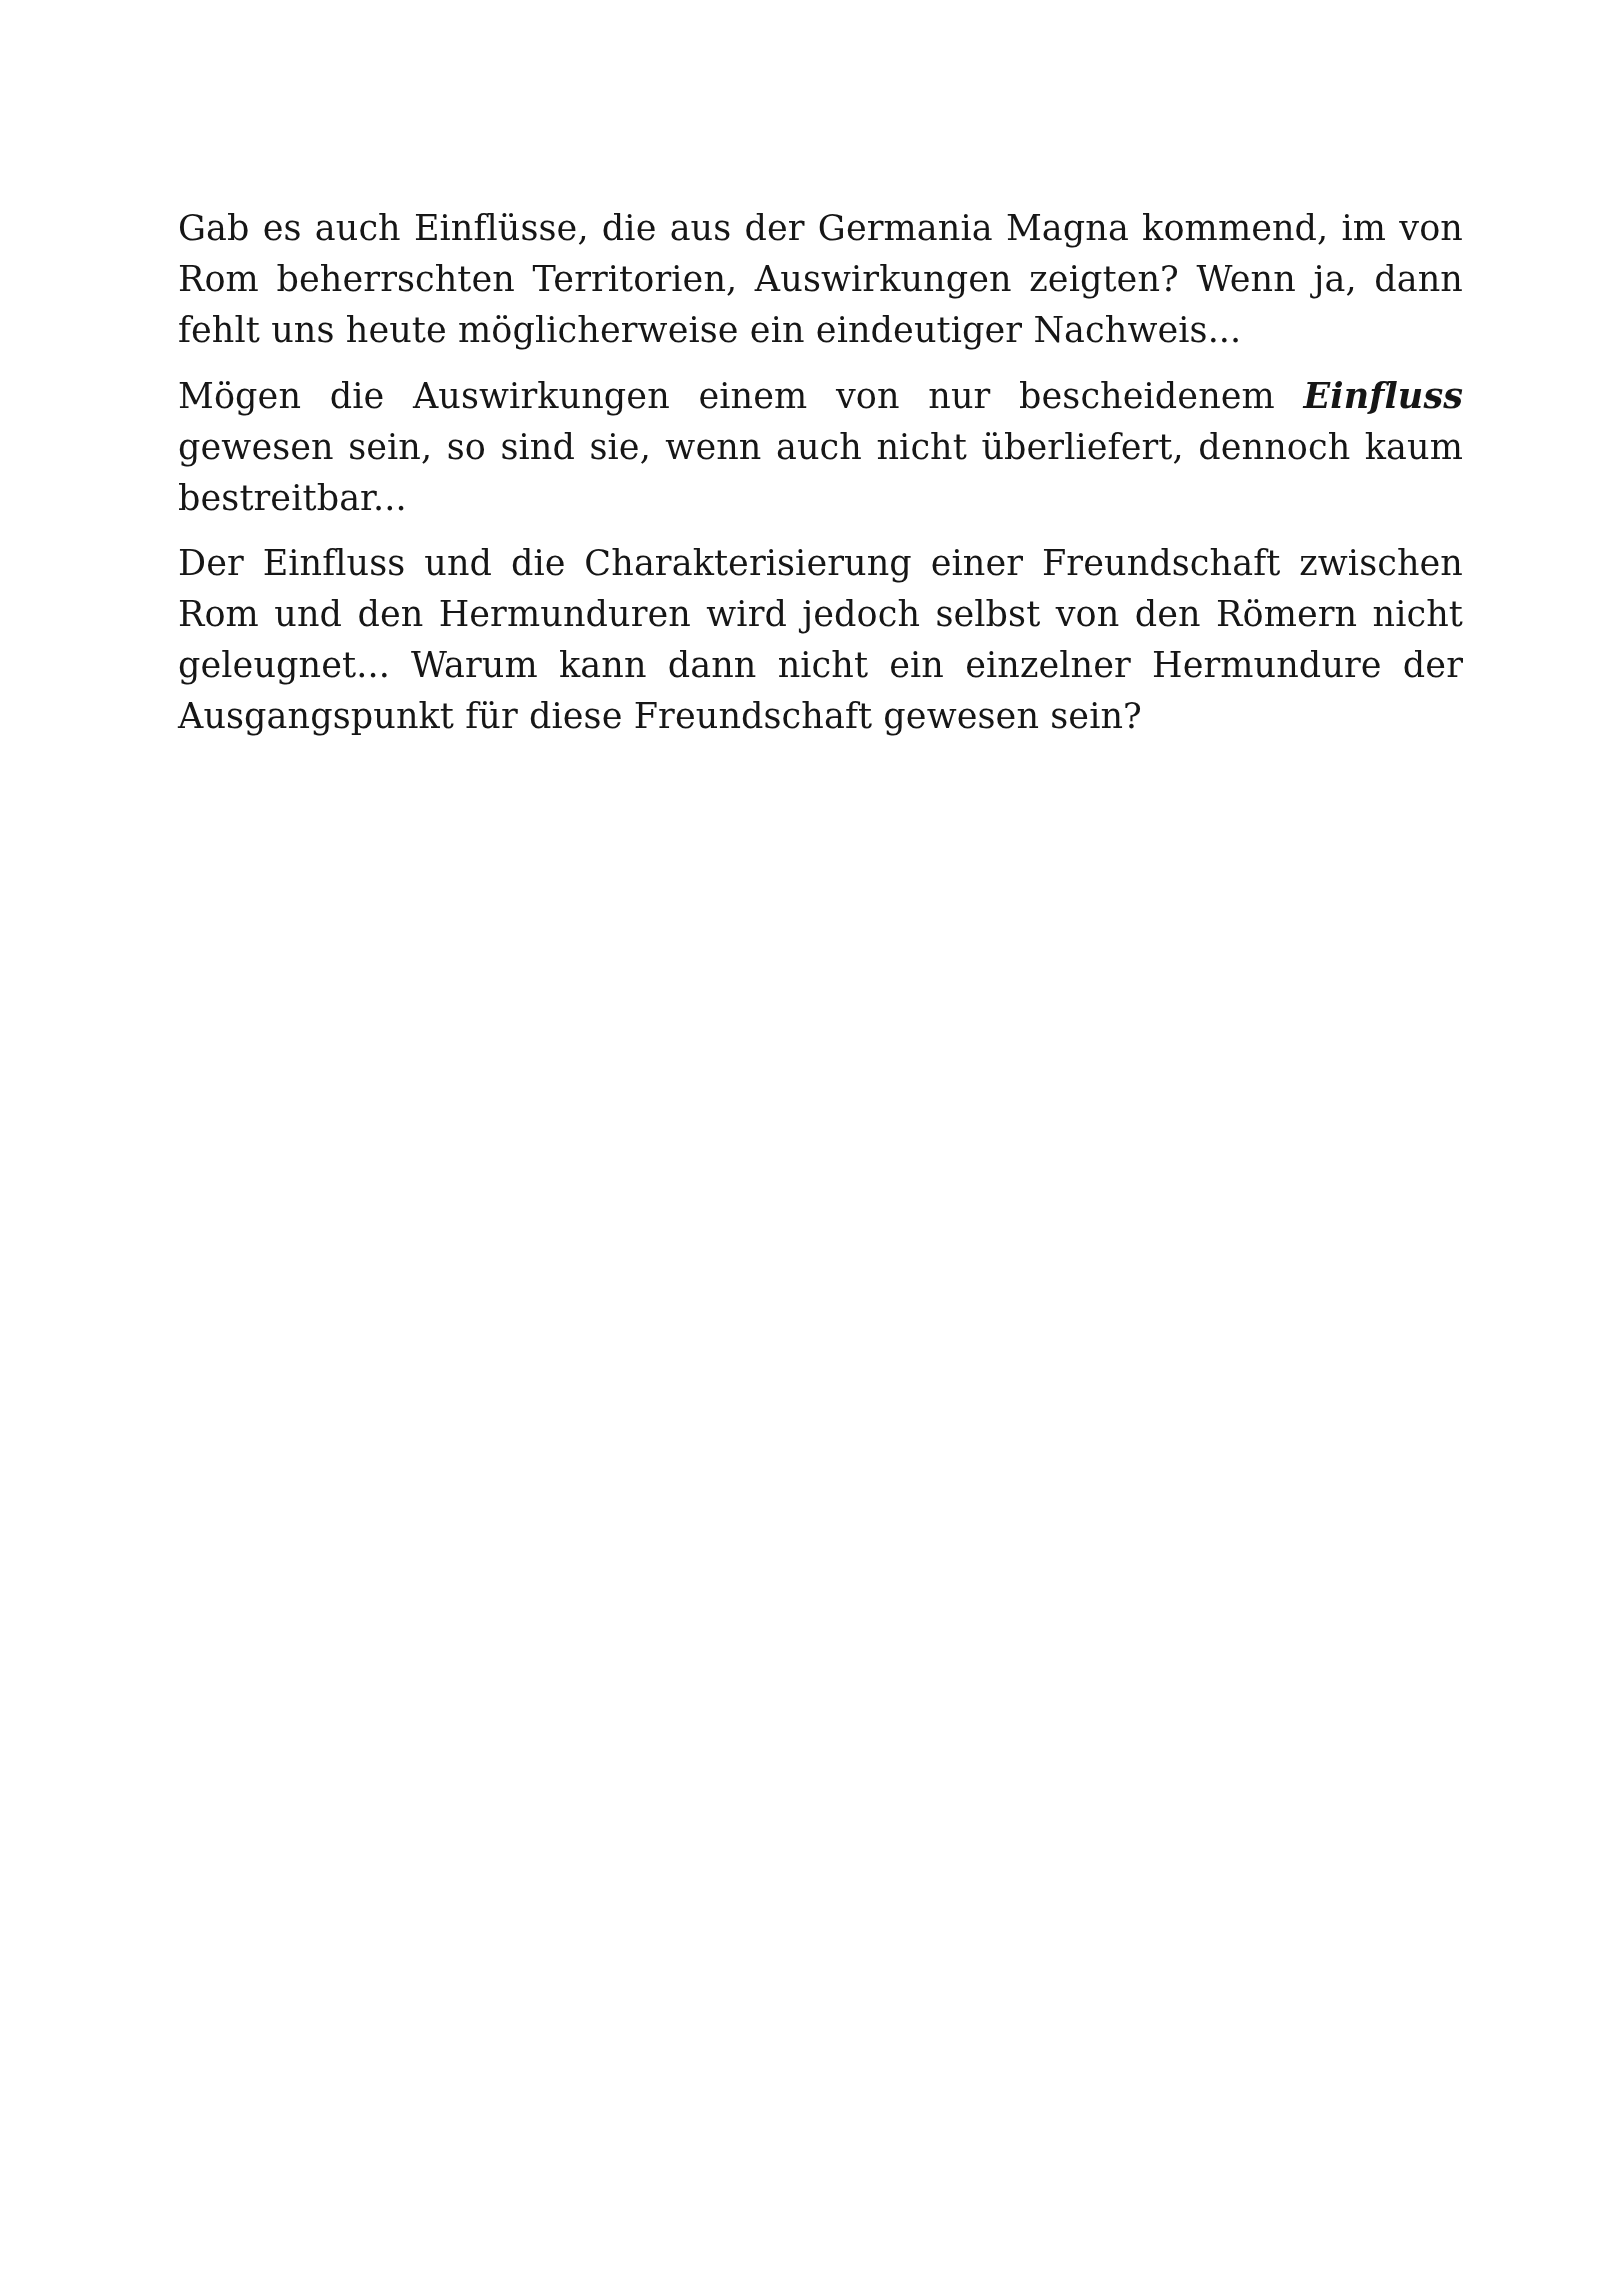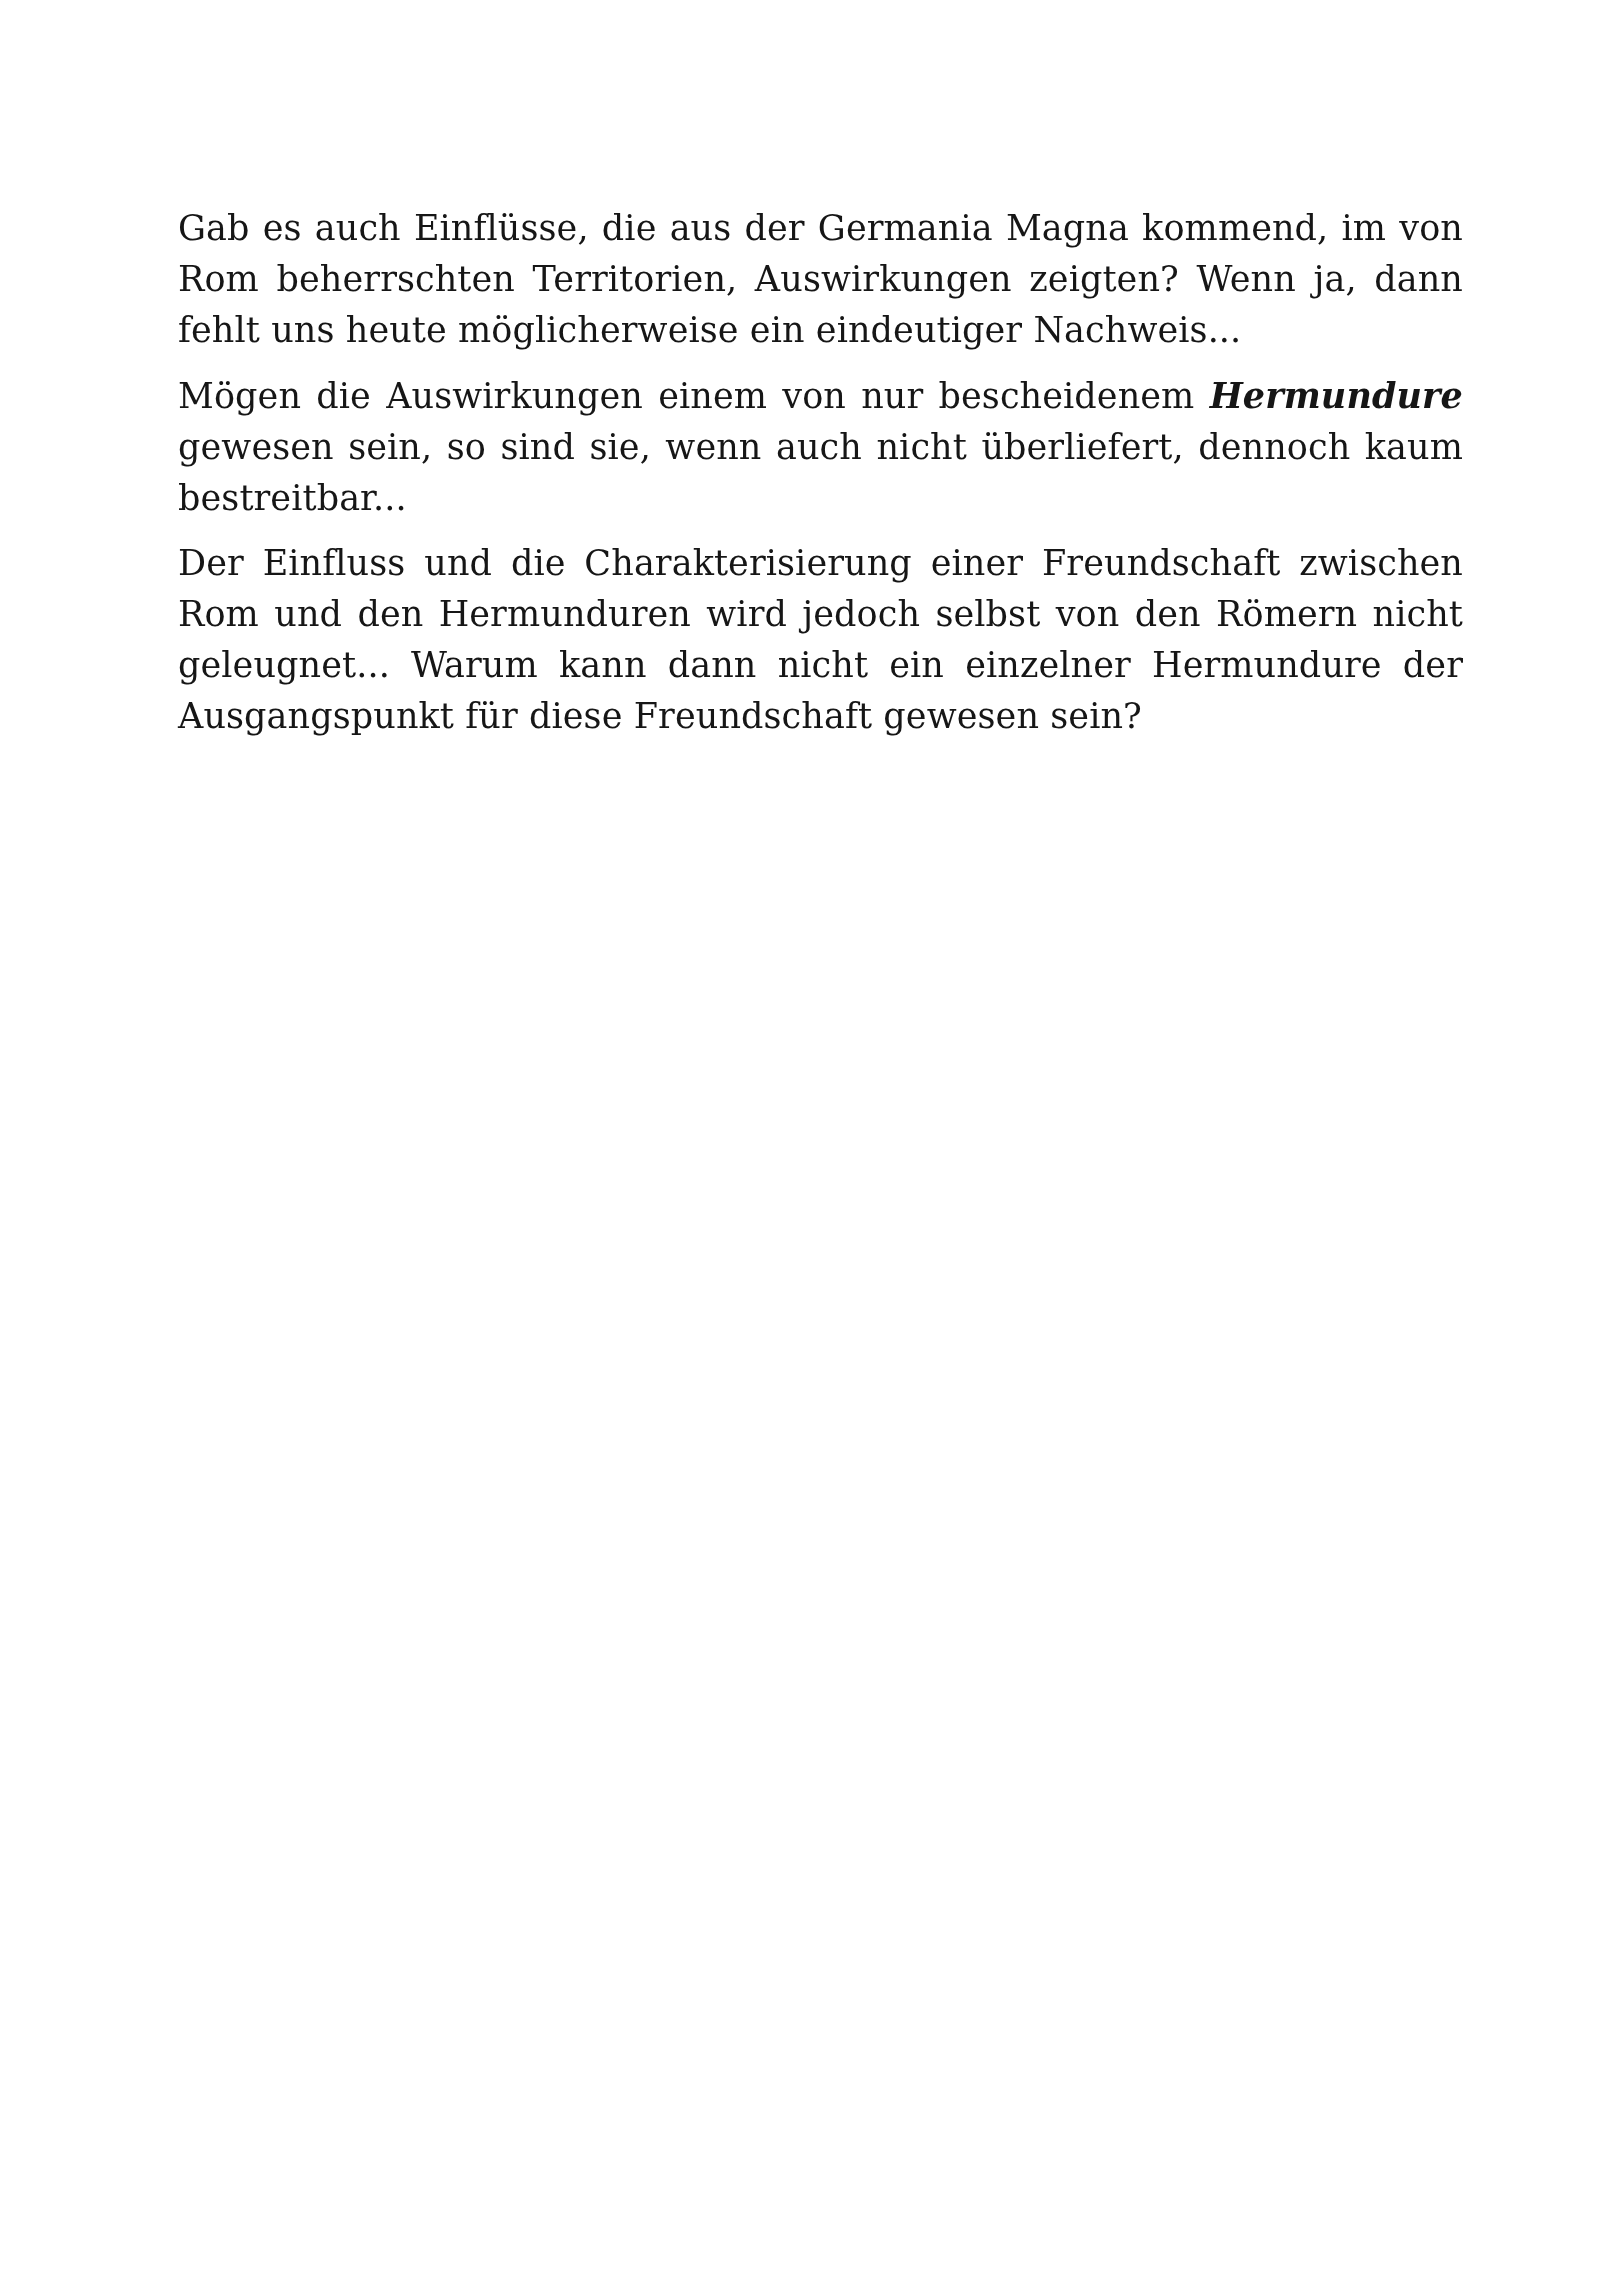--- a/index.html
+++ b/index.html
@@ -46,20 +46,20 @@
 </style>
 </head>
 <body>
 
 <div class="page">
   <div class="text-block">
 
     <p class="para"><span>Gab es auch Einflüsse, die aus der Germania Magna kommend, im von Rom beherrschten Territorien, Auswirkungen zeigten? Wenn ja, dann fehlt uns heute möglicherweise ein eindeutiger Nachweis...</span></p>
 
 
-    <p class="para"><span>Mögen die Auswirkungen einem von nur bescheidenem </span><span class="emph">Hermundure</span><span> gewesen sein, so sind sie, wenn auch nicht überliefert, dennoch kaum bestreitbar...</span></p>
+    <p class="para"><span>Mögen die Auswirkungen einem von nur bescheidenem </span><span class="emph">Einfluss</span><span> gewesen sein, so sind sie, wenn auch nicht überliefert, dennoch kaum bestreitbar...</span></p>
 
 
     <p class="para"><span>Der Einfluss und die Charakterisierung einer Freundschaft zwischen Rom und den Hermunduren wird jedoch selbst von den Römern nicht geleugnet... Warum kann dann nicht ein einzelner Hermundure der Ausgangspunkt für diese Freundschaft gewesen sein?</span></p>
 
   </div>
 </div>
 
 
 </body></html>

